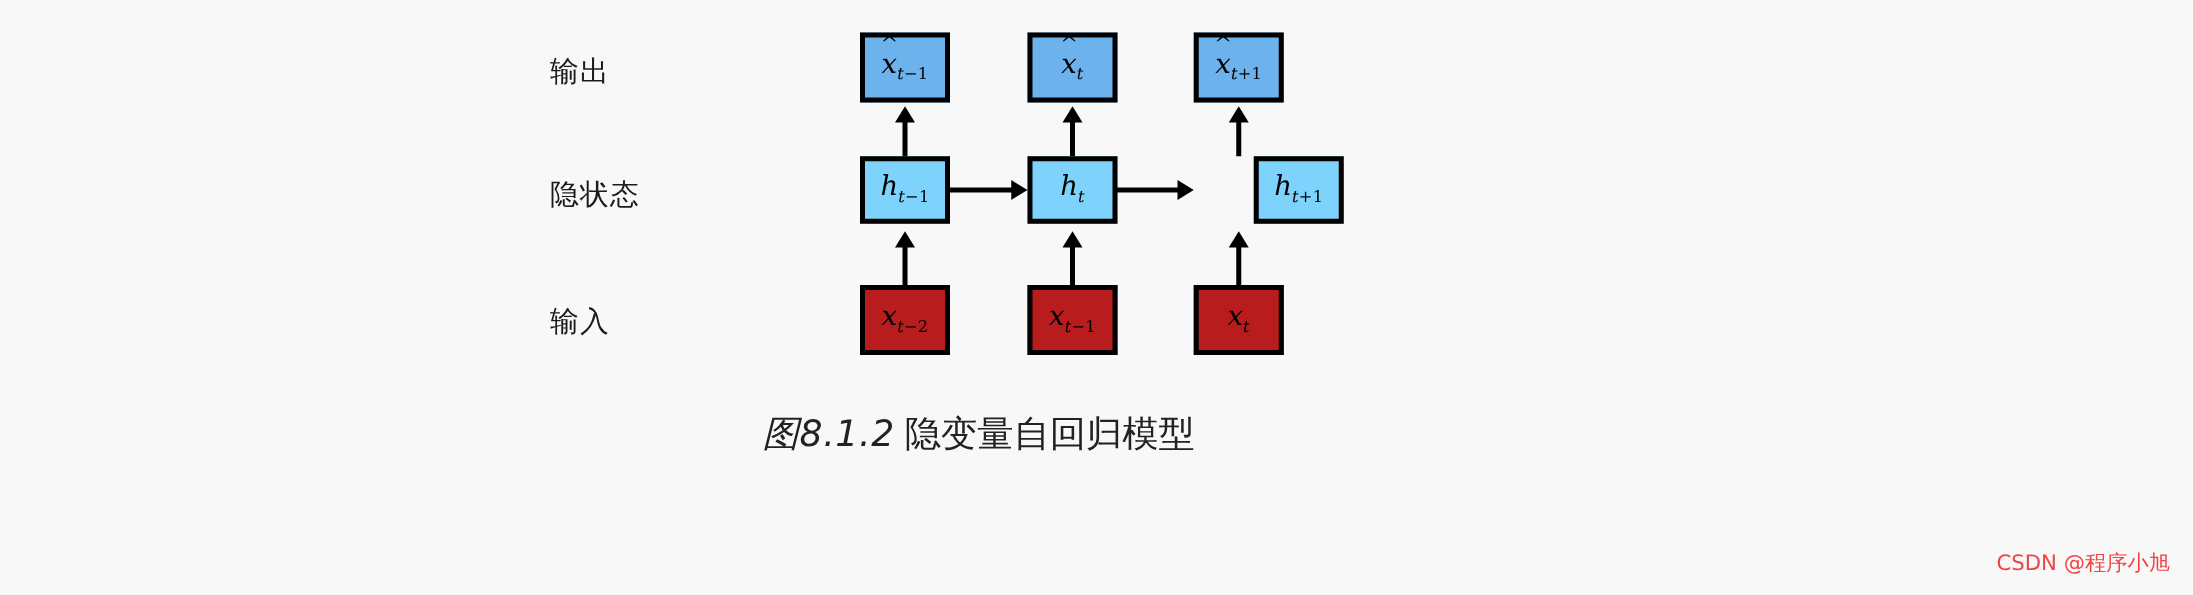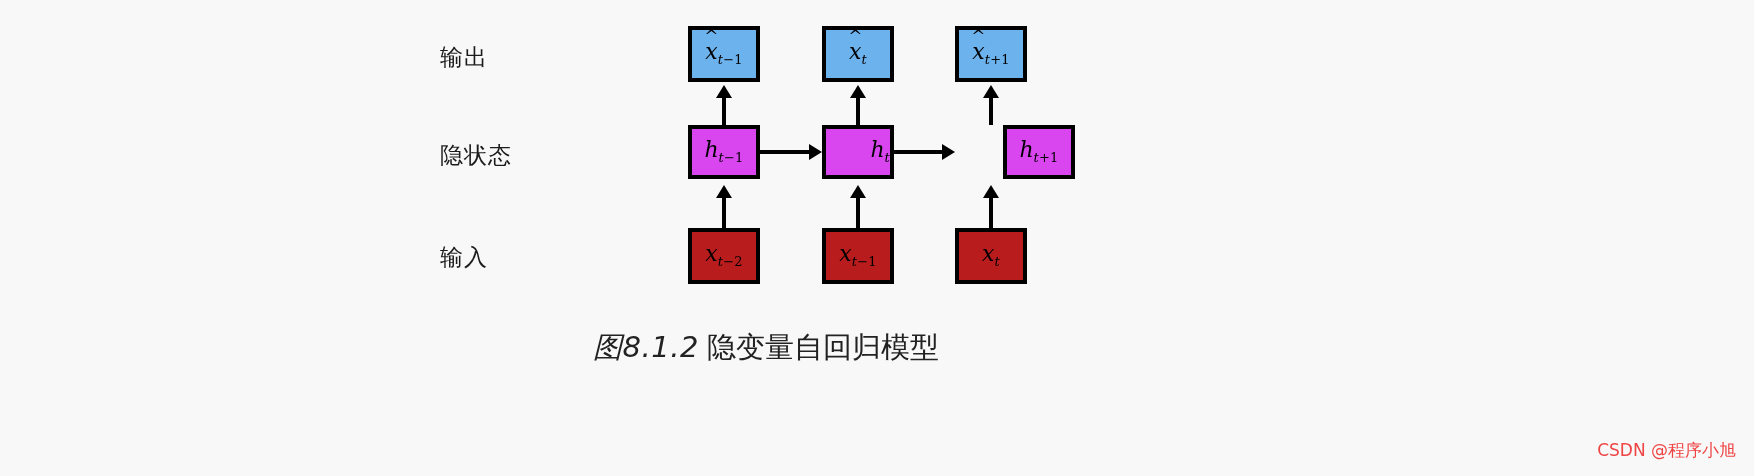--- a/index.html
+++ b/index.html
@@ -49,21 +49,21 @@
     box-sizing: border-box;
     display: flex;
     align-items: center;
     justify-content: center;
     font-family: "DejaVu Serif", "Liberation Serif", serif;
     font-size: 21px;
     color: #000000;
     line-height: 1;
   }
   .node.out   { background: #6cb2ec; }
-  .node.hid   { background: #d946ef; height: 54px; }
+  .node.hid   { background: #7dd3fc; height: 54px; }
   .node.inp   { background: #b91c1c; }
 
   
   .mathvar {
     position: relative;
     display: inline-block;
     font-style: italic;
     font-family: "DejaVu Serif", "Liberation Serif", serif;
     font-size: 22px;
     white-space: nowrap;
@@ -135,20 +135,21 @@
   #figure-caption {
     position: absolute;
     left: 0;
     top: 328px;
     width: 1532px;
     text-align: center;
     font-size: 29px;
     color: #222222;
     font-family: "DejaVu Sans", "Liberation Sans", sans-serif;
     white-space: nowrap;
+    padding-left: 17px;
   }
   #figure-caption .cap-num {
     font-style: italic;
     letter-spacing: 0.5px;
   }
   #figure-caption .cap-text {
     font-style: normal;
     margin-left: 8px;
   }
 
@@ -181,21 +182,21 @@
   </div>
 
   <div class="node out" style="left:955px; top:26px;">
     <span class="mathvar"><span class="base"><span class="hat">^</span><span>x</span></span><span class="sub"><span>t</span><span class="num">+</span><span class="num">1</span></span></span>
   </div>
 
   <div class="node hid" style="left:688px; top:125px;">
     <span class="mathvar"><span class="base"><span>h</span></span><span class="sub"><span>t</span><span class="num">−</span><span class="num">1</span></span></span>
   </div>
 
-  <div class="node hid" style="left:822px; top:125px;justify-content:flex-end;">
+  <div class="node hid" style="left:822px; top:125px;">
     <span class="mathvar"><span class="base"><span>h</span></span><span class="sub"><span>t</span><span class="num"></span><span class="num"></span></span></span>
   </div>
 
   <div class="node hid" style="left:955px; top:125px;margin-left:48px;">
     <span class="mathvar"><span class="base"><span>h</span></span><span class="sub"><span>t</span><span class="num">+</span><span class="num">1</span></span></span>
   </div>
 
   <div class="node inp" style="left:688px; top:228px;">
     <span class="mathvar"><span class="base"><span>x</span></span><span class="sub"><span>t</span><span class="num">−</span><span class="num">2</span></span></span>
   </div>

